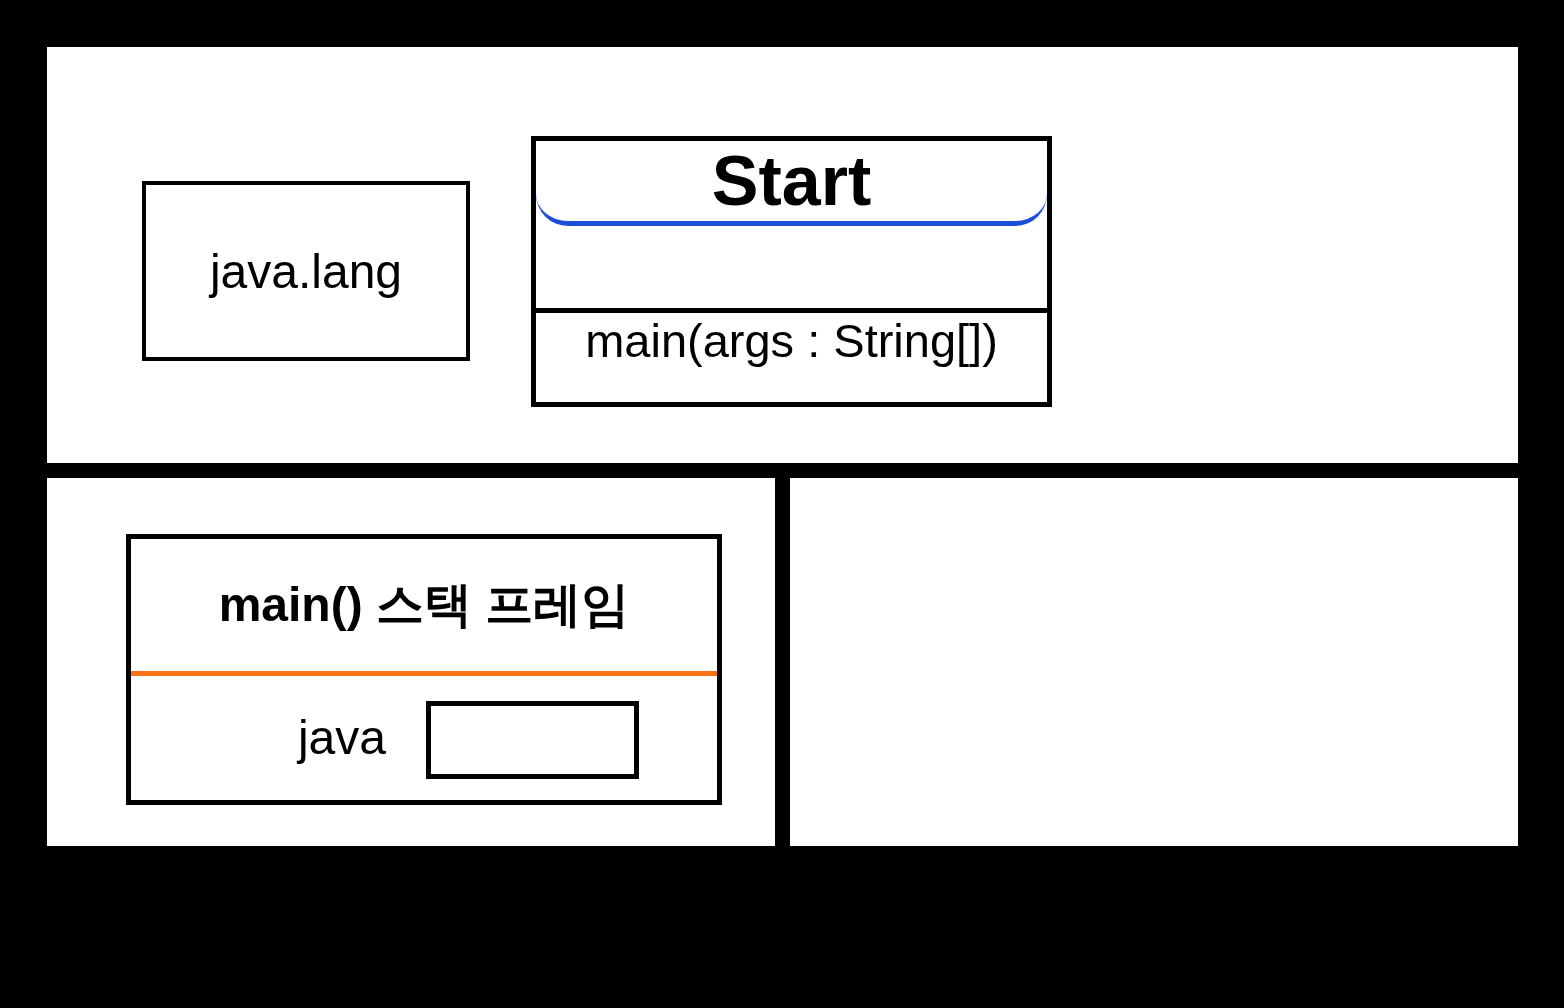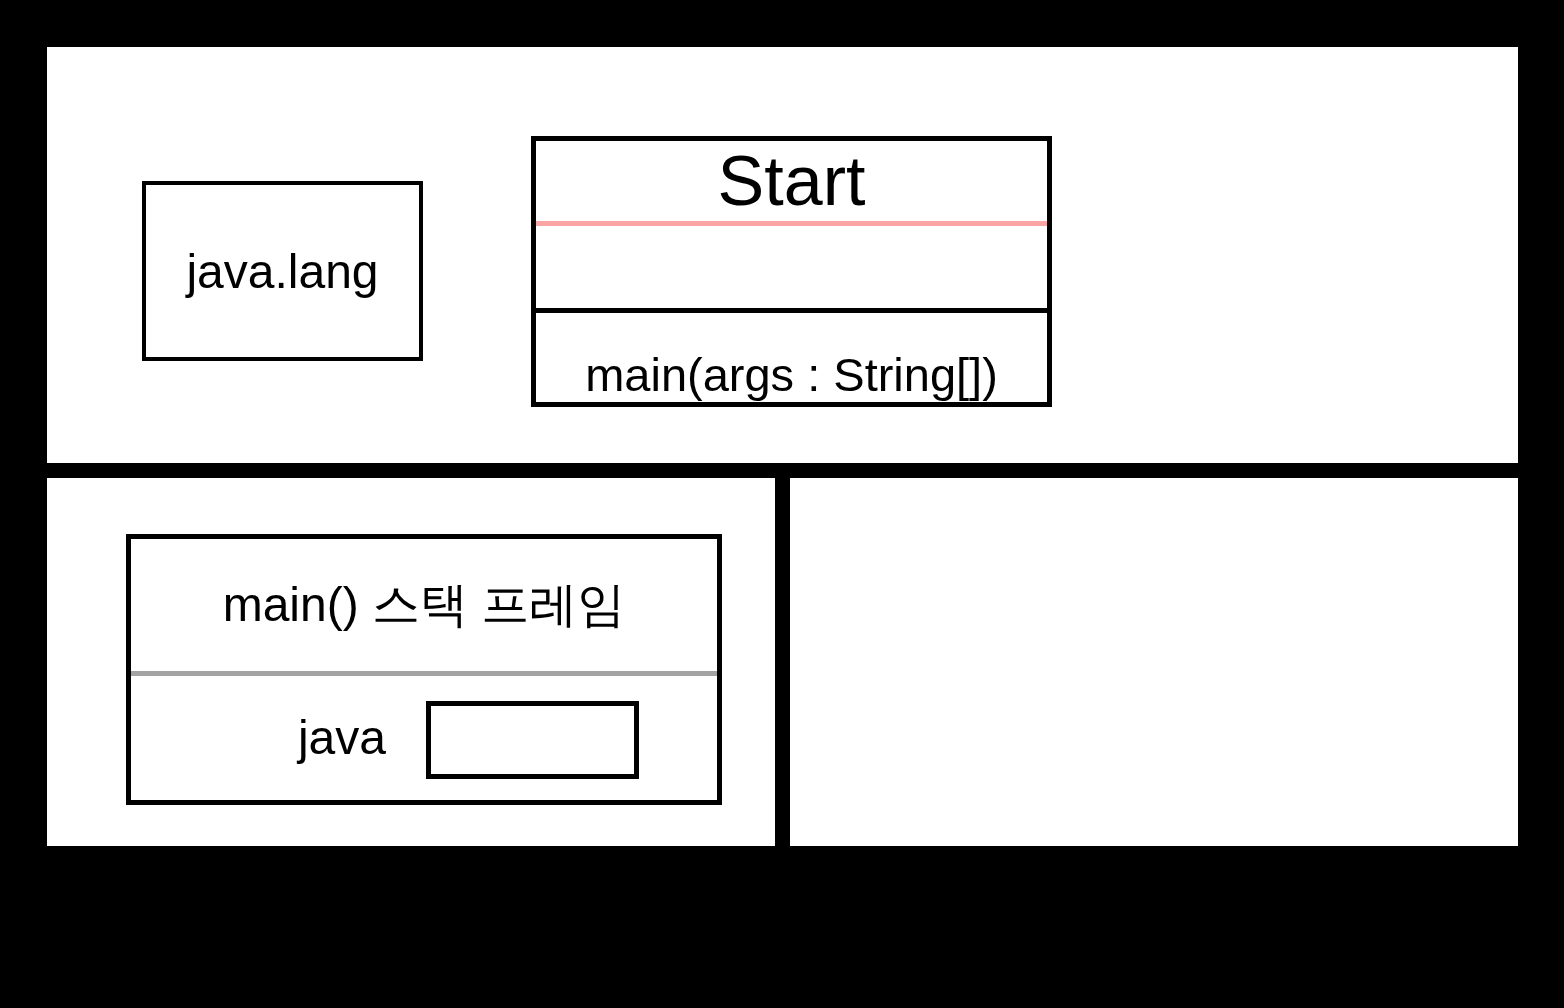--- a/index.html
+++ b/index.html
@@ -19,66 +19,66 @@
     border: 4px solid #000000;
   }
   #top-panel    { left: 43px;  top: 43px;  width: 1479px; height: 424px; }
   #bottom-left  { left: 43px;  top: 474px; width: 736px;  height: 376px; }
   #bottom-right { left: 786px; top: 474px; width: 736px;  height: 376px; }
 
   
   .java-box {
     position: absolute;
     left: 95px; top: 134px;          
-    width: 281px; height: 180px;
+    width: 328px; height: 180px;
     background: #ffffff;
     border: 4px solid #000000;
     display: flex; align-items: center; justify-content: center;
     font-size: 48px;
   }
 
   
   .class-box {
     position: absolute;
     left: 484px; top: 89px;          
     width: 521px; height: 271px;
     background: #ffffff;
     border: 5px solid #000000;
     display: flex; flex-direction: column;
   }
   .class-title {
     flex: 0 0 83px;
-    border-bottom: 5px solid #fca5a5;
+    border-bottom: 5px solid #1d4ed8;
     display: flex; align-items: center; justify-content: center;
-    font-size: 70px; font-weight: normal;
+    font-size: 70px; font-weight: bold; border-radius: 32px;
   }
   .class-attrs {
     flex: 0 0 87px;
     border-bottom: 5px solid #000000;
   }
   .class-methods {
     flex: 1 1 auto;
-    display: flex; align-items: flex-end; justify-content: center;
+    display: flex; align-items: flex-start; justify-content: center;
     font-size: 47px;
   }
 
   
   .frame-box {
     position: absolute;
     left: 79px; top: 56px;           
     width: 596px; height: 271px;
     background: #ffffff;
     border: 5px solid #000000;
     display: flex; flex-direction: column;
   }
   .frame-title {
     flex: 0 0 137px;
-    border-bottom: 5px solid #a3a3a3;
+    border-bottom: 5px solid #f97316;
     display: flex; align-items: center; justify-content: center;
-    font-size: 48px; font-weight: normal;
+    font-size: 48px; font-weight: bold;
   }
   .frame-body {
     flex: 1 1 auto;
     position: relative;
   }
   .args-label {
     position: absolute;
     top: 36px; right: 331px;
     width: 200px;
     text-align: right;

